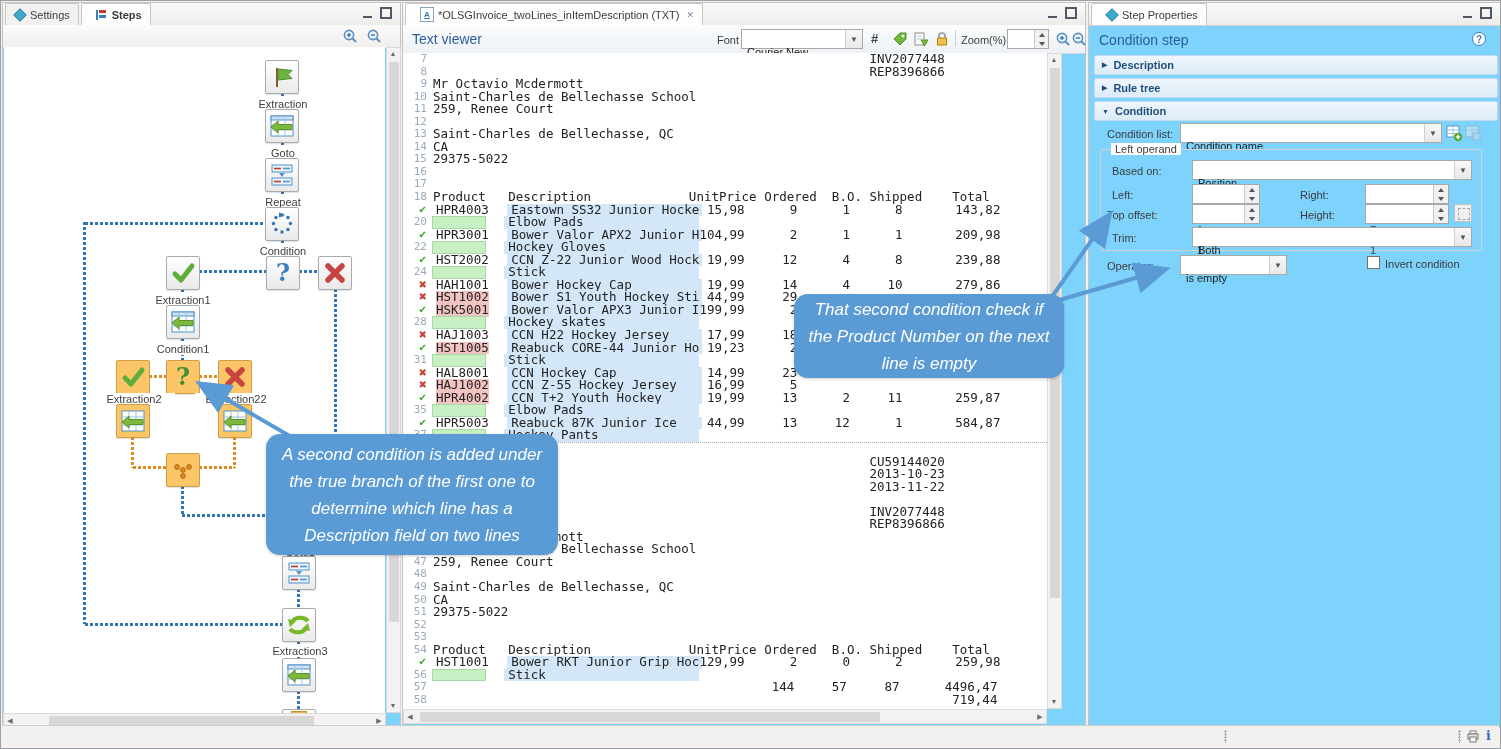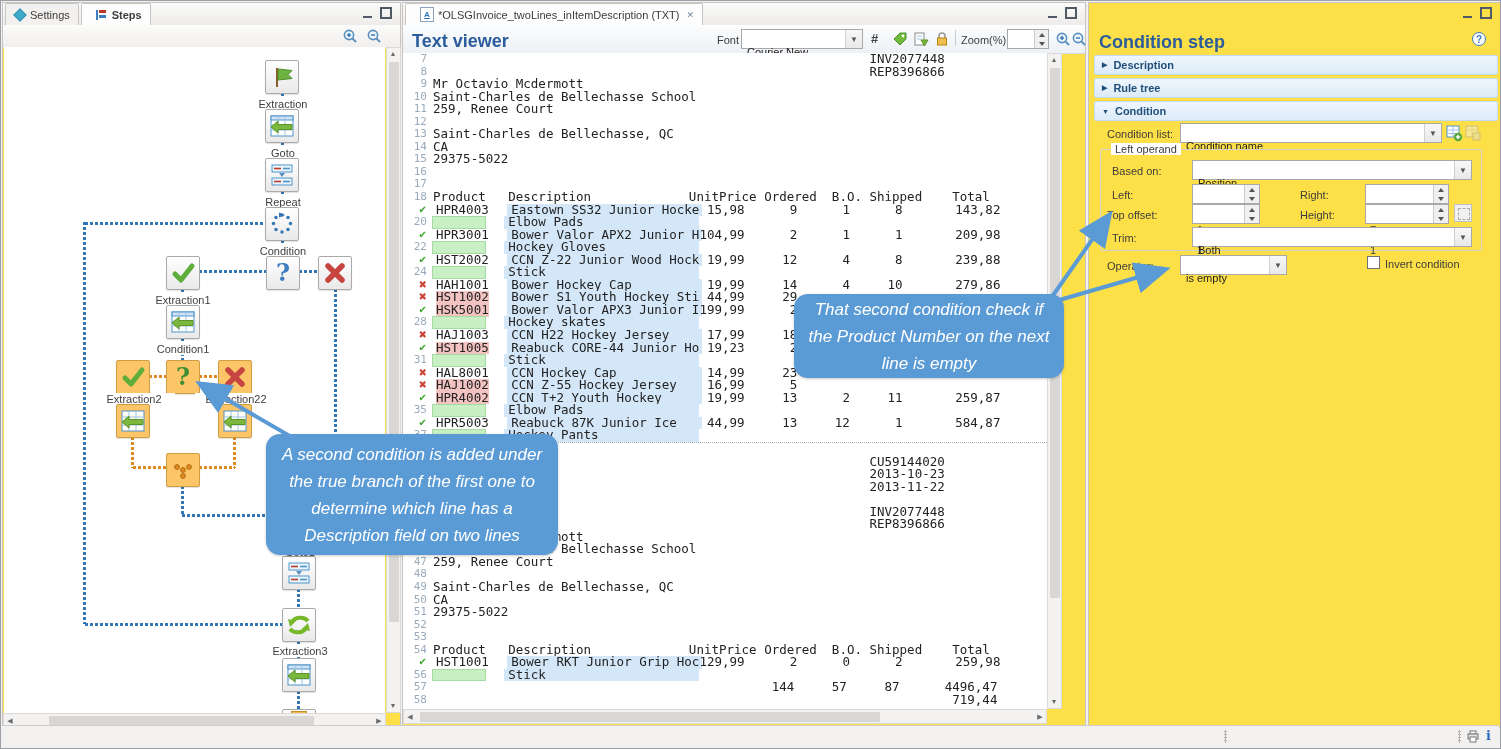--- a/index.html
+++ b/index.html
@@ -1,28 +1,28 @@
 <!DOCTYPE html>
 <html><head>
 <meta charset="utf-8">
 <style>
   html,body{margin:0;padding:0;background:#d6d6d6;}
   .page{position:relative;width:1501px;height:749px;background:#f2f1f0;border:1px solid #9aa0a6;box-sizing:border-box;
         font-family:"Liberation Sans",sans-serif;font-size:11px;color:#3c3c3c;overflow:hidden;}
-  .panel{position:absolute;top:1px;background:#fde047;border:1px solid #c6c3c0;box-sizing:border-box;}
+  .panel{position:absolute;top:1px;background:#7dd3fc;border:1px solid #c6c3c0;box-sizing:border-box;}
   .tabbar{position:absolute;left:0;top:0;right:0;height:22px;background:linear-gradient(#fafaf9,#eeecea);
           border-bottom:1px solid #d5d2cf;display:flex;align-items:flex-end;}
   .tab{height:21px;display:flex;align-items:center;gap:4px;padding:0 8px;border:1px solid #c9c5c1;border-bottom:none;
        background:#f3f1ef;border-radius:2px 2px 0 0;margin-left:2px;cursor:default;white-space:nowrap;}
   .tab.active{background:#fdfdfd;padding-left:14px;}
   .winbtns{position:absolute;top:4px;display:flex;gap:8px;align-items:center;}
   .btn-min{width:9px;height:8px;border-bottom:2px solid #4f5a66;}
   .btn-max{width:8px;height:8px;border:2px solid #4f5a66;}
   .toolstrip{position:absolute;left:0;right:0;height:22px;background:linear-gradient(#fbfbfa,#f1efee);border-bottom:1px solid #ddd9d6;}
-  .ptitle{font-size:18px;font-weight:bold;color:#2b5c9b;}
+  .ptitle{font-size:14px;font-weight:normal;color:#2b5c9b;}
   
   .flow-canvas{position:absolute;left:1px;top:44px;width:381px;height:666px;background:#fff;overflow:hidden;}
   .node{position:absolute;width:32px;height:32px;border:1px solid #aaa;background:linear-gradient(#ffffff,#e9e9e9);
         border-radius:2px;display:flex;align-items:center;justify-content:center;box-shadow:0 1px 1px rgba(0,0,0,.12);}
   .node.orange{background:#fbc568;border-color:#cf9d45;}
   .flow-label{position:absolute;width:80px;text-align:center;font-size:11px;color:#404040;background:#fff;padding:0 1px;white-space:nowrap;}
   .dots-v{position:absolute;width:5px;background-image:radial-gradient(circle,#2f74b5 1.4px,rgba(0,0,0,0) 1.7px);background-size:5px 5px;}
   .dots-h{position:absolute;height:5px;background-image:radial-gradient(circle,#2f74b5 1.4px,rgba(0,0,0,0) 1.7px);background-size:5px 5px;}
   .dots-v.orange,.dots-h.orange{background-image:radial-gradient(circle,#e0891f 1.4px,rgba(0,0,0,0) 1.7px);}
   
@@ -435,20 +435,26 @@
       <span class="arr" style="bottom:0;left:0;">▼</span>
     </div>
     <div class="sb" style="left:0;top:706px;width:644px;height:15px;">
       <span class="arr" style="left:0;top:1px;">◀</span>
       <div class="thumb" style="left:16px;top:2px;width:460px;height:10px;"></div>
       <span class="arr" style="right:0;top:1px;">▶</span>
     </div>
   </div>
 
   <div class="panel" style="left:1087px;width:413px;height:726px;">
+    <div class="tabbar">
+      <div class="tab active">
+        <span style="width:10px;height:10px;background:#3fa9c9;transform:rotate(45deg) scale(.8);border:1px solid #2c7f9c;"></span>
+        <span>Step Properties</span>
+      </div>
+    </div>
     <div class="winbtns" style="right:8px;">
       <span class="btn-min"></span>
       <span class="btn-max"></span>
     </div>
 
     <span class="ptitle" style="position:absolute;left:10px;top:29px;">Condition step</span>
     <span class="helpicon" style="position:absolute;right:14px;top:29px;">?</span>
 
     <div class="section" style="top:52px;">
       <span class="sec-arrow">▶</span>

